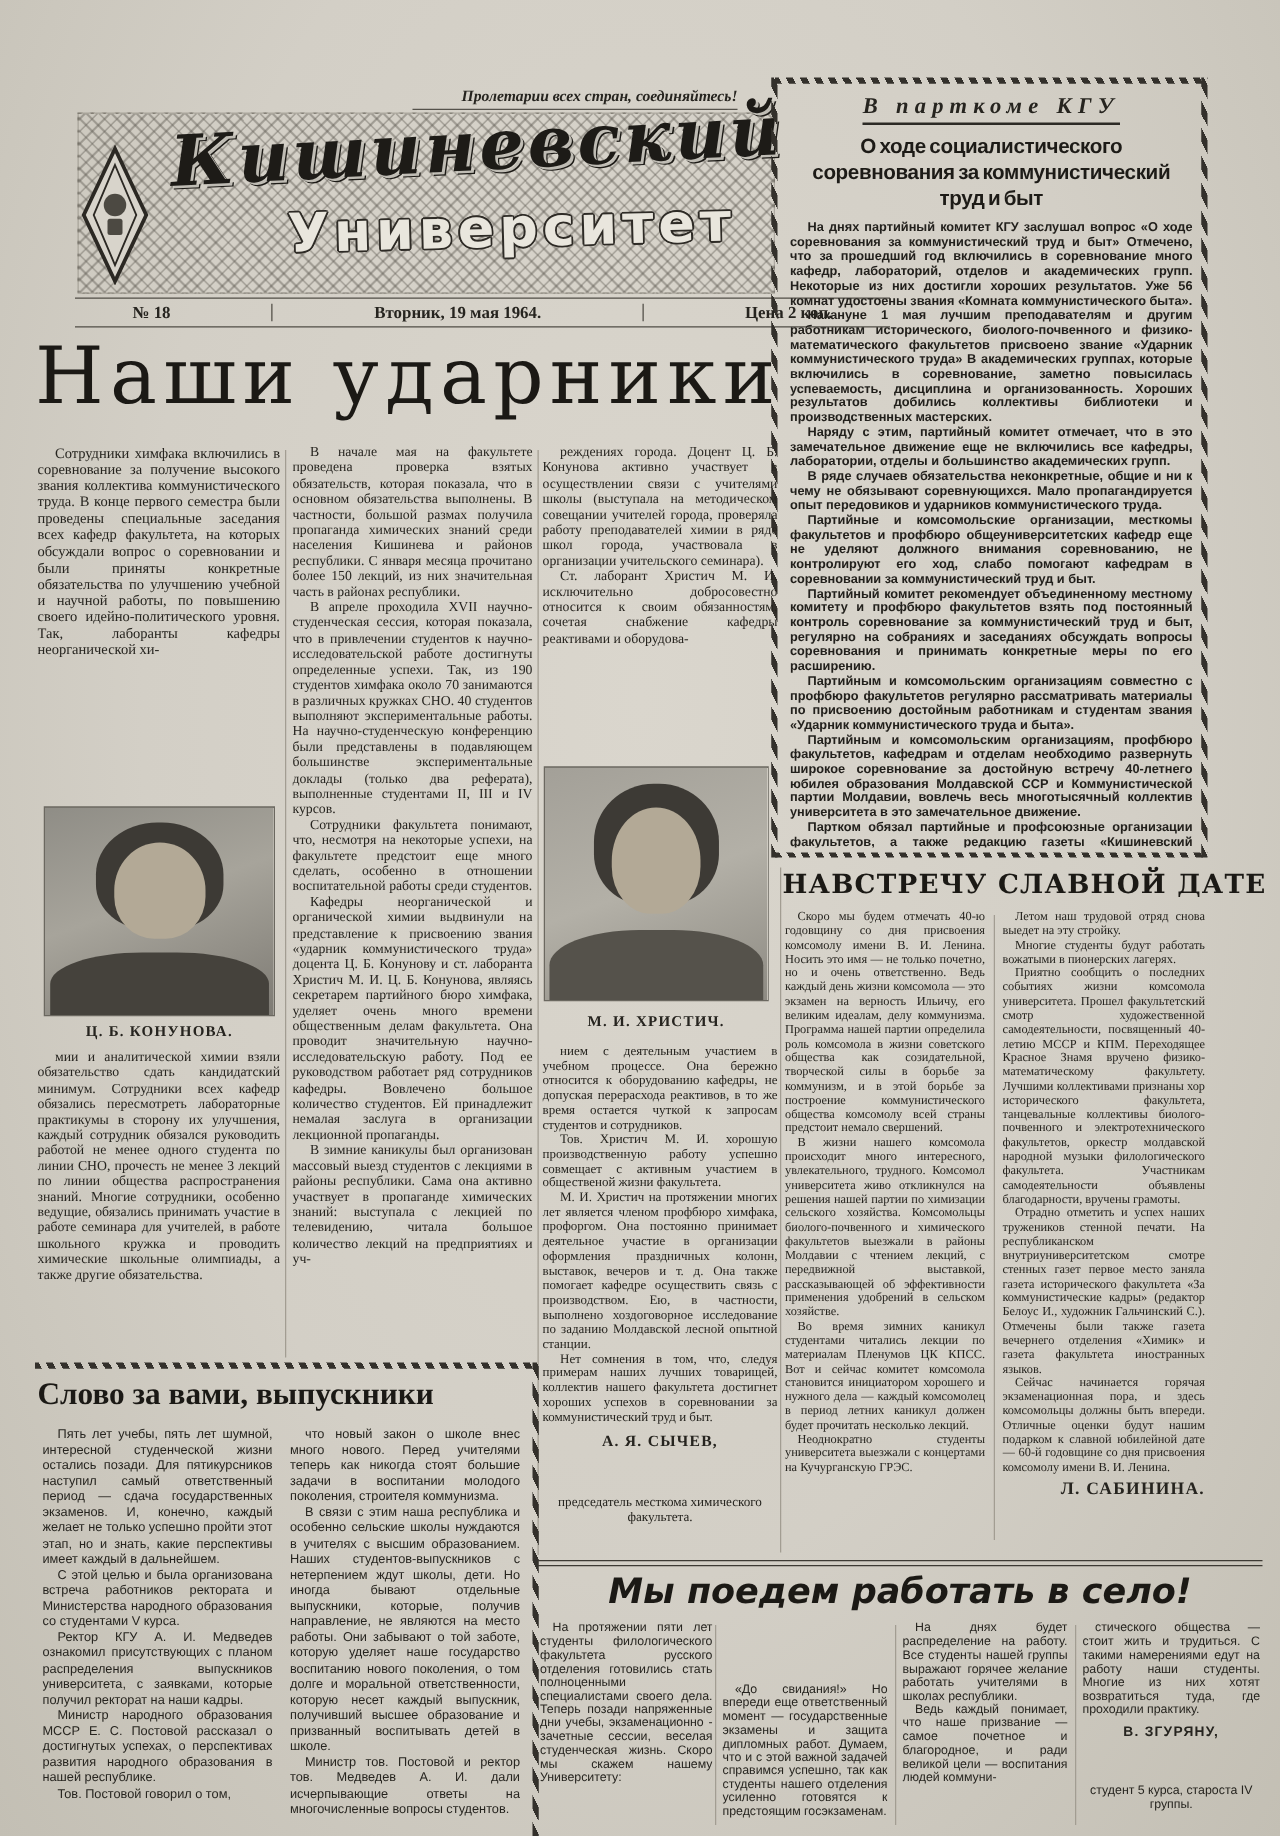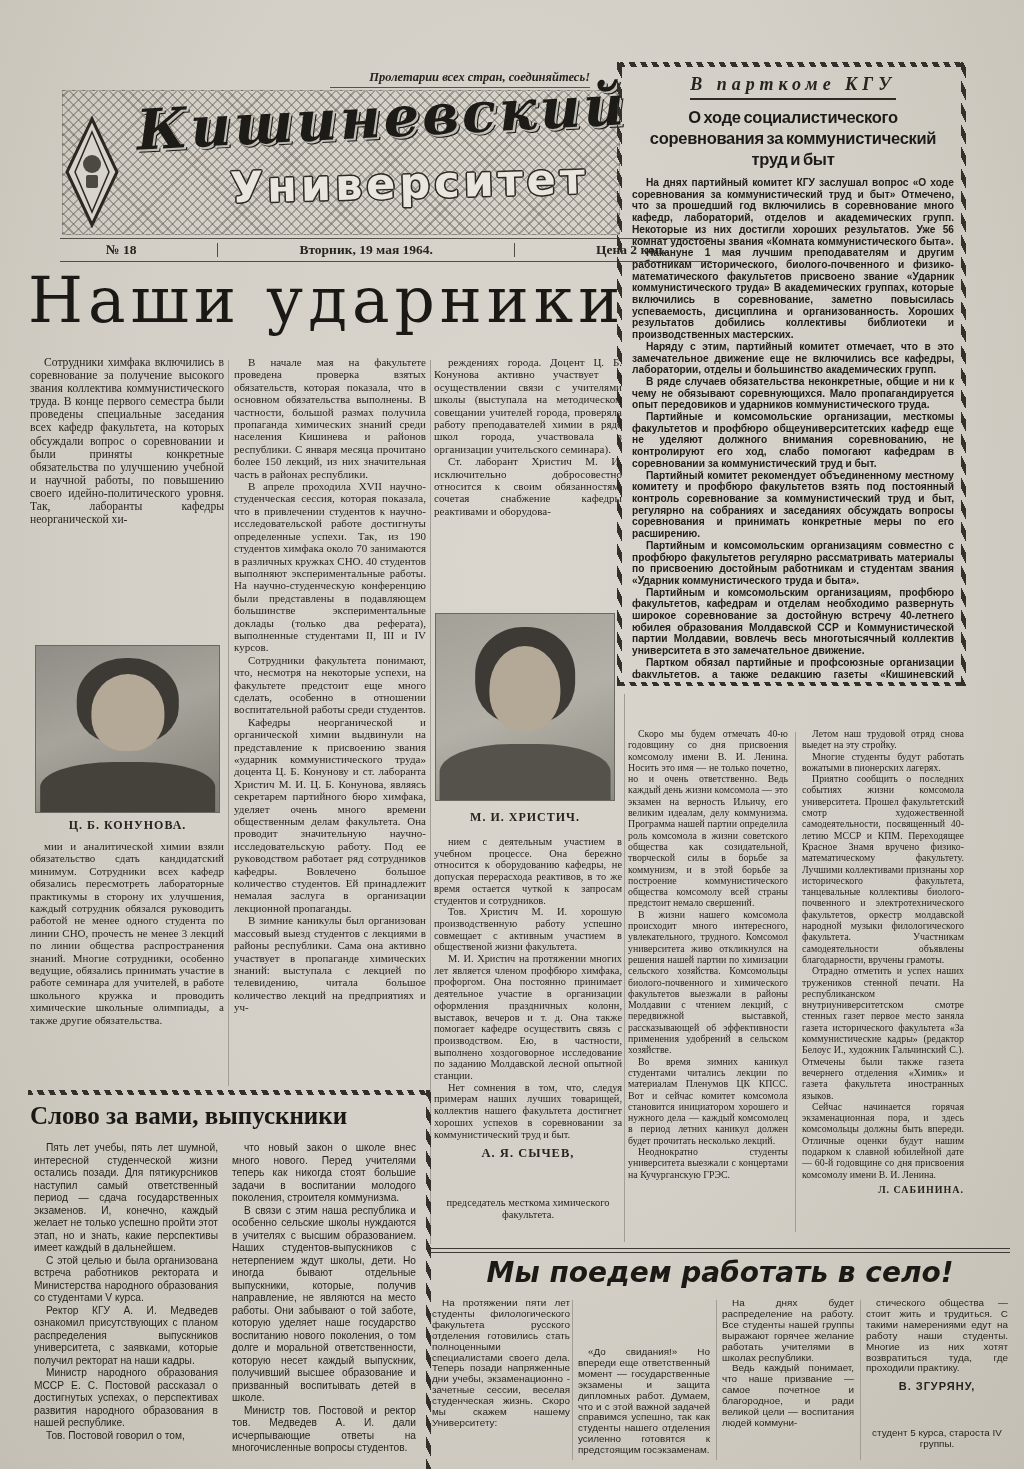--- a/index.html
+++ b/index.html
@@ -74,21 +74,21 @@
   .serif-col-sm .bp { font-size:10.4px; line-height:11.7px; }
   .nav-col .bp { font-size:9.9px; line-height:11.3px; text-indent:10px; }
   .sans-col .bp { font-family:"Liberation Sans", sans-serif; font-size:10.2px; line-height:12.5px;
                   text-indent:12px; }
   .vil-col .bp { font-family:"Liberation Sans", sans-serif; font-size:9.9px; line-height:10.9px;
                  text-indent:10px; }
   .caption { font-weight:bold; font-size:12px; text-align:center; letter-spacing:1px; }
   .sig { margin-top:6px; text-align:center; }
   .sig-name { font-weight:bold; font-size:12.5px; letter-spacing:1px; }
   .sig-role { font-weight:normal; font-size:10.5px; line-height:12px;margin-top:36px; }
-  .sig-inline { text-align:right; font-weight:bold; font-size:10px; letter-spacing:1px; margin-top:4px; }
+  .sig-inline { text-align:right; font-weight:bold; font-size:14px; letter-spacing:1px; margin-top:4px; }
   .vil-col .sig-name { font-family:"Liberation Sans", sans-serif; font-size:11px; }
   .vil-col .sig-role { font-family:"Liberation Sans", sans-serif; font-size:9.9px; line-height:10.9px; }
   
   .photo { position:absolute; overflow:hidden; box-shadow:0 0 0 1px #6b6860; }
   .photo .ph-bg { position:absolute; inset:0; }
   .photo--a .ph-bg { background:linear-gradient(160deg,#8f8d86 0%,#a7a49b 45%,#7e7b74 100%); }
   .photo--b .ph-bg { background:linear-gradient(160deg,#a3a098 0%,#b3b0a7 50%,#8e8b83 100%); }
   .photo .ph-hair { position:absolute; left:50%; transform:translateX(-50%); top:7%;
                     width:56%; height:52%; background:#3d3a35; border-radius:48% 48% 42% 42%; }
   .photo .ph-face { position:absolute; left:50%; transform:translateX(-50%); top:17%;
@@ -217,20 +217,21 @@
       <p class="bp">Министр народного образования МССР Е. С. Постовой рассказал о достигнутых успехах, о перспективах развития народного образования в нашей республике.</p>
       <p class="bp">Тов. Постовой говорил о том,</p>
     </div>
   <div class="abs tcol sans-col" style="left:232px; top:1142px; width:184px; height:322px;">
 
   <p class="bp">что новый закон о школе внес много нового. Перед учителями теперь как никогда стоят большие задачи в воспитании молодого поколения, строителя коммунизма.</p>
       <p class="bp">В связи с этим наша республика и особенно сельские школы нуждаются в учителях с высшим образованием. Наших студентов-выпускников с нетерпением ждут школы, дети. Но иногда бывают отдельные выпускники, которые, получив направление, не являются на место работы. Они забывают о той заботе, которую уделяет наше государство воспитанию нового поколения, о том долге и моральной ответственности, которую несет каждый выпускник, получивший высшее образование и призванный воспитывать детей в школе.</p>
       <p class="bp">Министр тов. Постовой и ректор тов. Медведев А. И. дали исчерпывающие ответы на многочисленные вопросы студентов.</p>
     </div>
 
+  <div class="abs h-anniv" style="left:626px; top:694px; width:340px;">НАВСТРЕЧУ СЛАВНОЙ ДАТЕ</div>
   <div class="abs tcol nav-col" style="left:628px; top:728px; width:160px; height:512px;">
 
   <p class="bp">Скоро мы будем отмечать 40-ю годовщину со дня присвоения комсомолу имени В. И. Ленина. Носить это имя — не только почетно, но и очень ответственно. Ведь каждый день жизни комсомола — это экзамен на верность Ильичу, его великим идеалам, делу коммунизма. Программа нашей партии определила роль комсомола в жизни советского общества как созидательной, творческой силы в борьбе за коммунизм, и в этой борьбе за построение коммунистического общества комсомолу всей страны предстоит немало свершений.</p>
       <p class="bp">В жизни нашего комсомола происходит много интересного, увлекательного, трудного. Комсомол университета живо откликнулся на решения нашей партии по химизации сельского хозяйства. Комсомольцы биолого-почвенного и химического факультетов выезжали в районы Молдавии с чтением лекций, с передвижной выставкой, рассказывающей об эффективности применения удобрений в сельском хозяйстве.</p>
       <p class="bp">Во время зимних каникул студентами читались лекции по материалам Пленумов ЦК КПСС. Вот и сейчас комитет комсомола становится инициатором хорошего и нужного дела — каждый комсомолец в период летних каникул должен будет прочитать несколько лекций.</p>
       <p class="bp">Неоднократно студенты университета выезжали с концертами на Кучурганскую ГРЭС.</p>
     </div>
   <div class="abs" style="left:802px; top:728px; width:162px; height:516px; overflow:hidden;">
     <div class="tcol nav-col">
 

